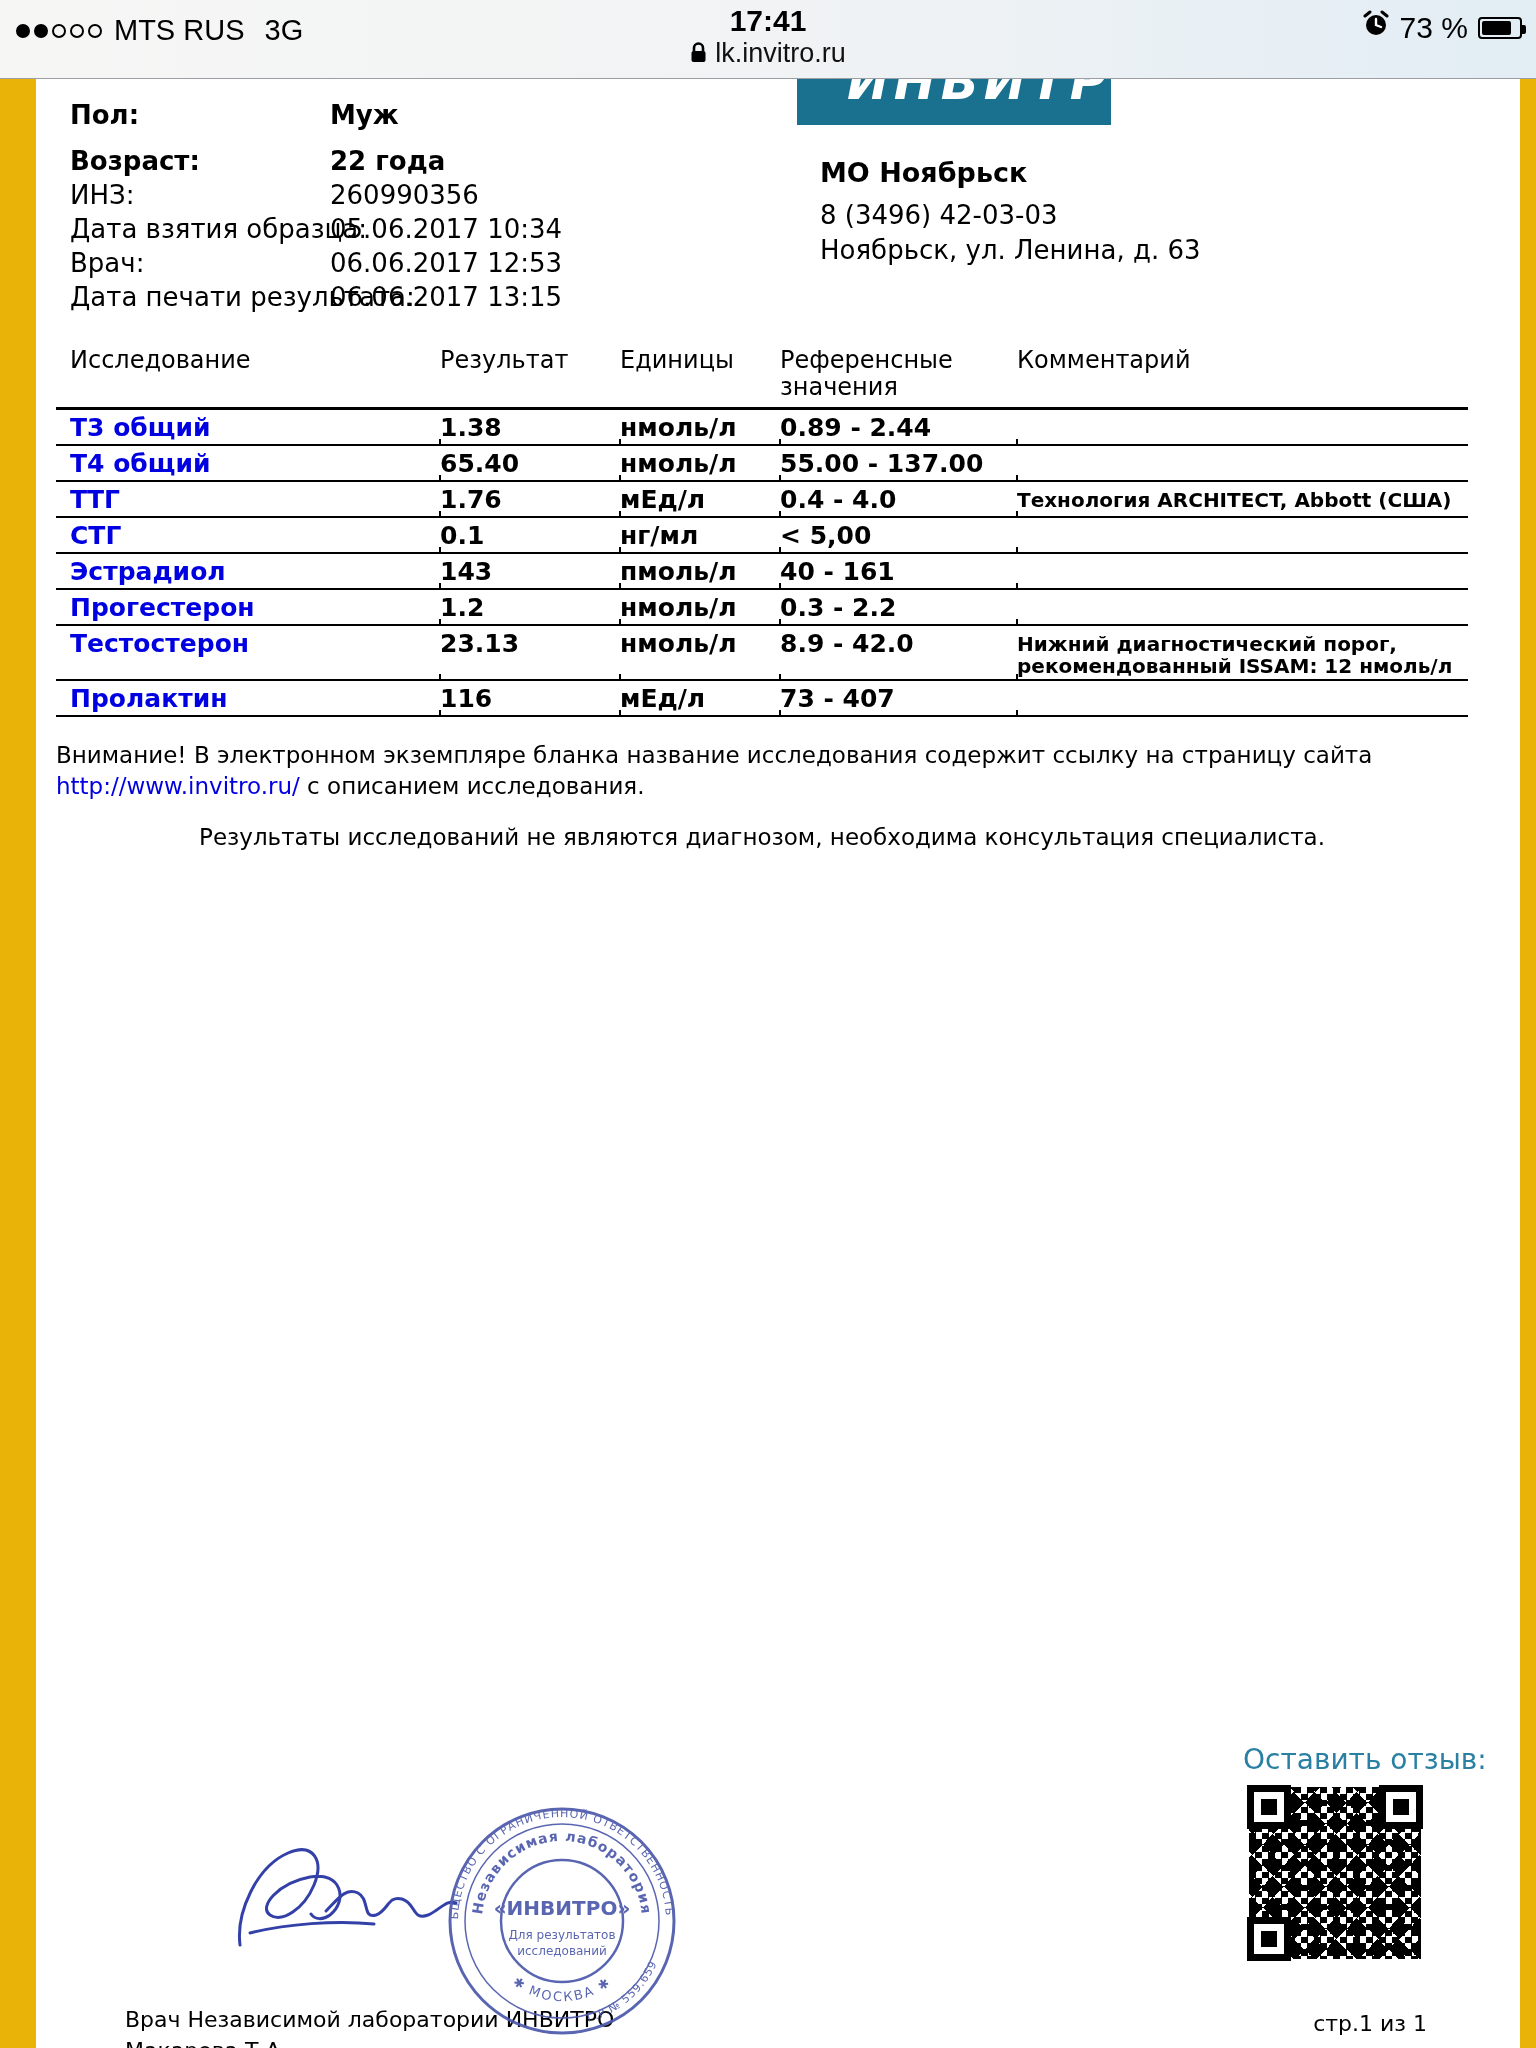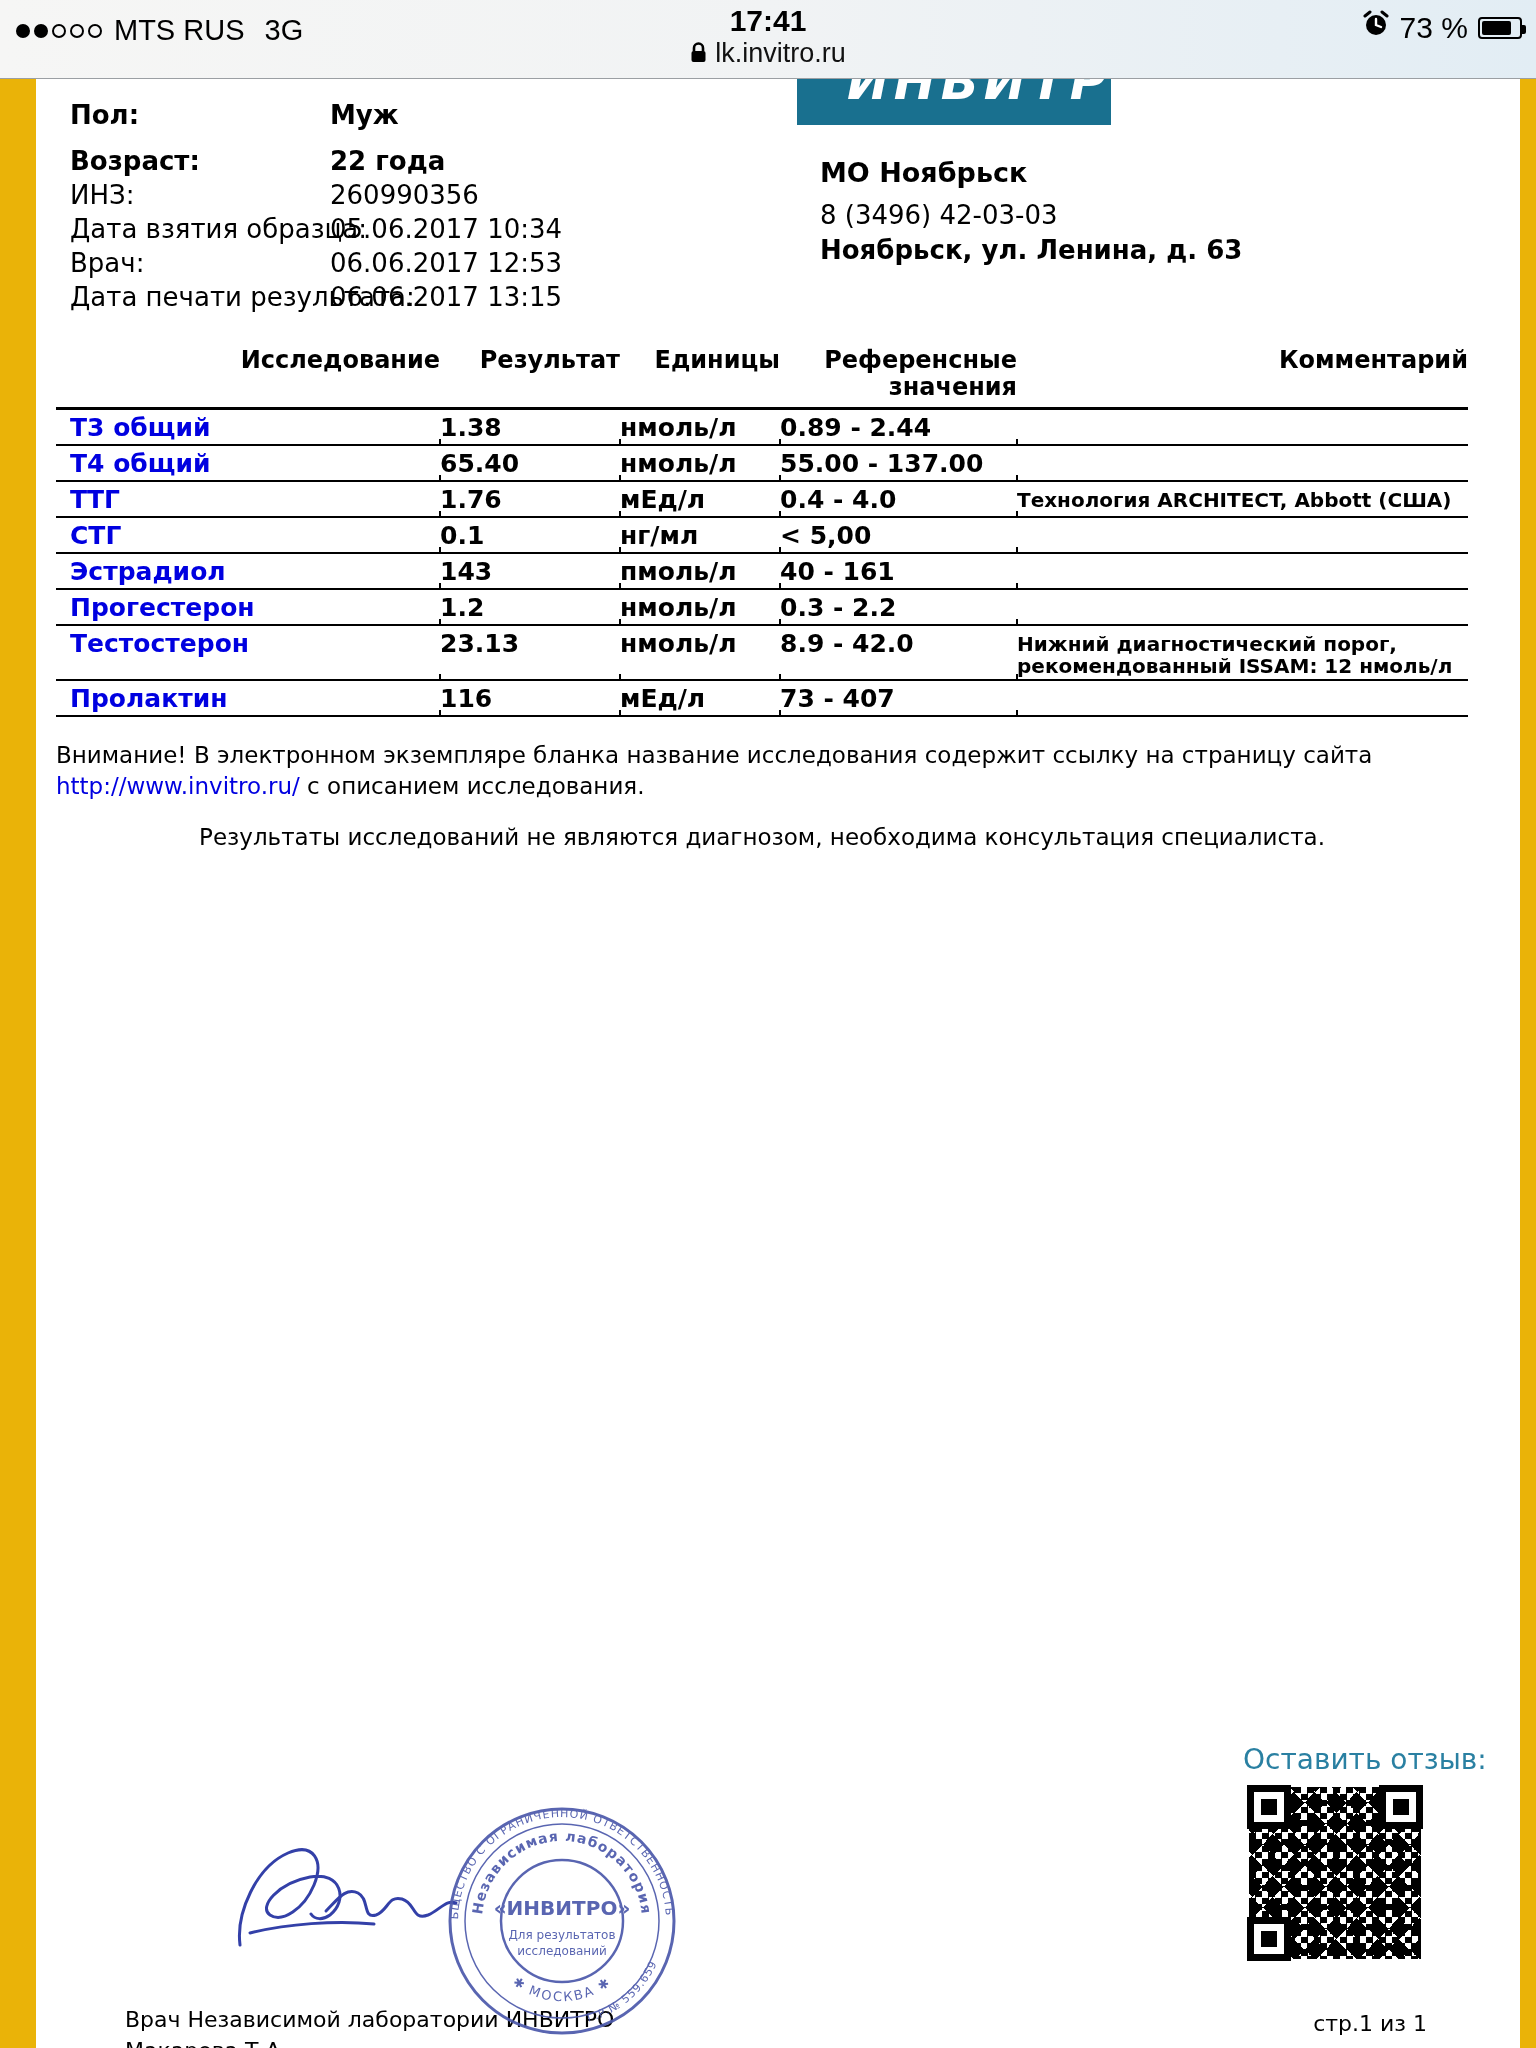--- a/index.html
+++ b/index.html
@@ -52,27 +52,27 @@
     position:absolute; left:761px; top:0; width:314px; height:46px;
     background:#19708f; overflow:hidden;
   }
   .logo-text {
     position:absolute; top:-26px; left:50px; color:#fff; font-size:50px;
     font-weight:bold; font-style:italic; letter-spacing:5px; white-space:nowrap;
   }
   .clinic { position:absolute; left:784px; top:78px; font-size:26px; }
   .clinic-name { font-weight:bold; font-size:27px; }
   .clinic-phone { margin-top:12px; }
-  .clinic-addr { margin-top:5px;font-weight:bold; }
+  .clinic-addr { margin-top:5px; }
 
   
   .results { position:absolute; left:20px; top:266px; }
   table { border-collapse:collapse; table-layout:fixed; width:1412px; }
   th {
-    text-align:right; vertical-align:top; font-weight:bold; font-size:24px;
+    text-align:left; vertical-align:top; font-weight:normal; font-size:24px;
     line-height:27px; padding:2px 0 6px 0; border-bottom:3px solid #000;margin-top:36px;
   }
   th:first-child { padding-left:14px; }
   td {
     position:relative; text-align:left; vertical-align:top; font-size:25px;
     line-height:29px; padding:3px 0 2px 0; border-bottom:2px solid #000;font-weight:bold;
   }
   td:first-child { padding-left:14px; }
   td:not(:first-child)::before {
     content:""; position:absolute; left:-1px; bottom:-2px; width:2px; height:7px; background:#000;

